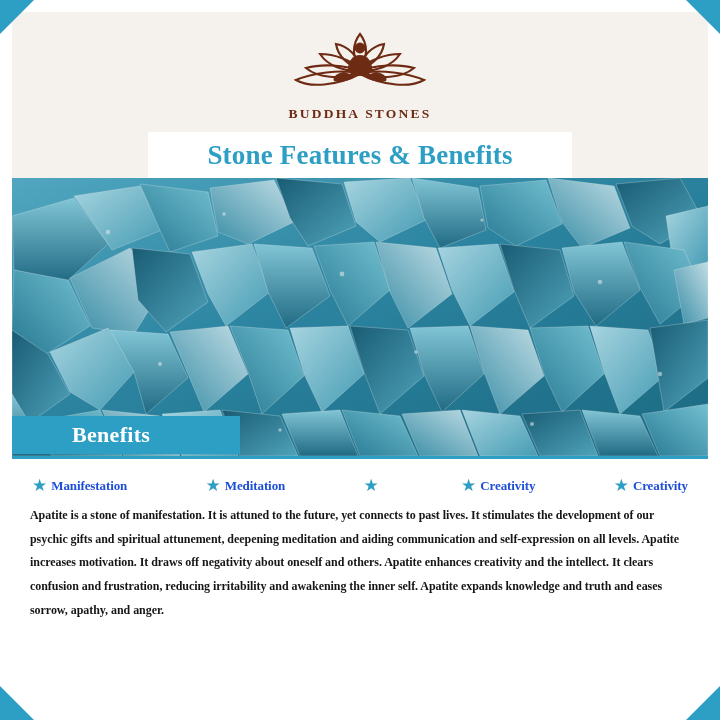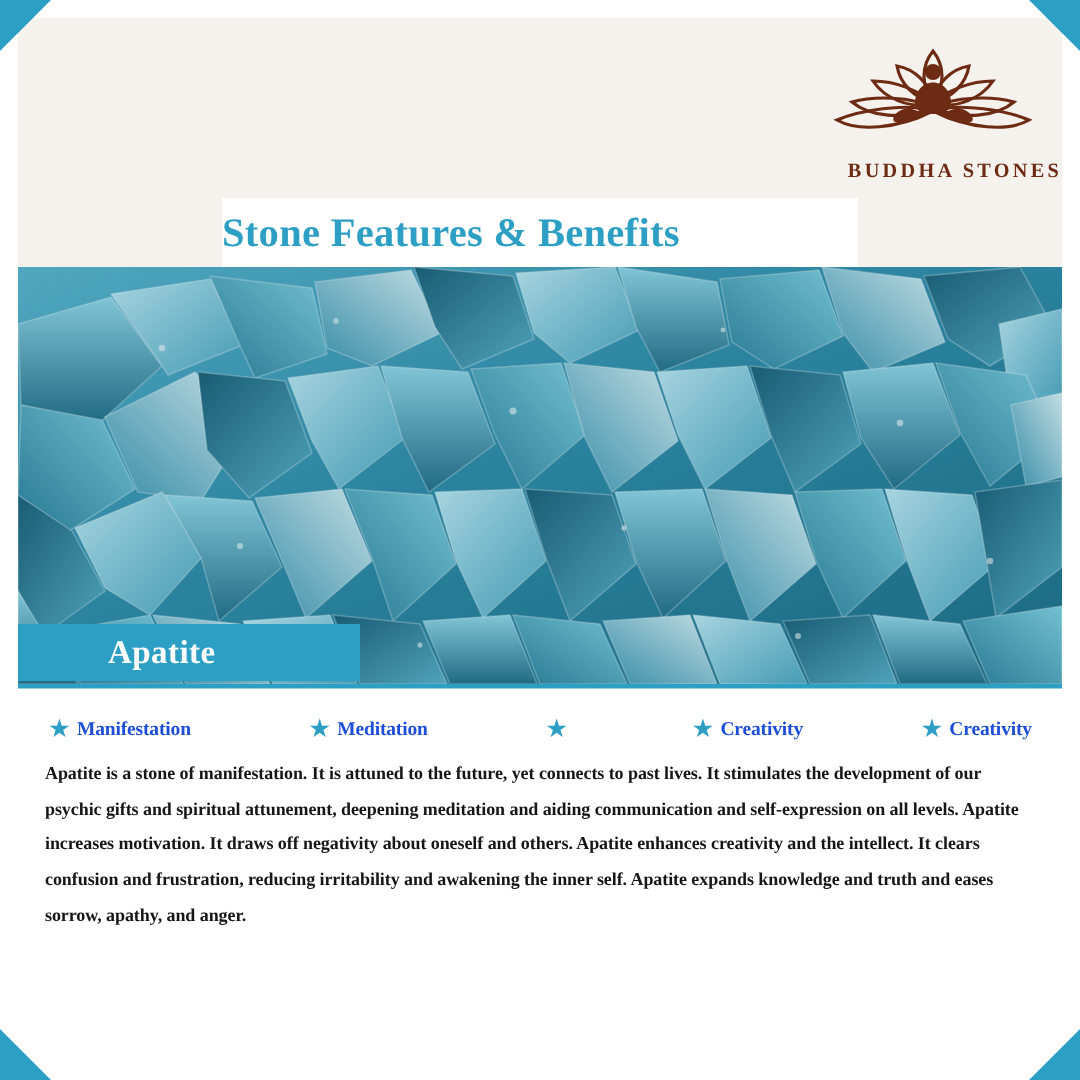--- a/index.html
+++ b/index.html
@@ -54,21 +54,21 @@
   }
 
   
   .header {
     position: absolute;
     left: 0; top: 0; right: 0;
     height: 136px;
     background: #f5f1ec;
     display: flex;
     flex-direction: column;
-    align-items: flex-end;
+    align-items: center;
   }
 
   .logo {
     margin-top: 14px;
     width: 172px;
     height: 78px;
     display: flex;
     align-items: flex-start;
     justify-content: center;
   }
@@ -84,20 +84,21 @@
 
   .title-band {
     position: absolute;
     left: 136px;
     right: 136px;
     top: 120px;
     height: 46px;
     background: #ffffff;
     display: flex;
     align-items: center;
+    justify-content: center;
   }
   .title-band .title {
     font-size: 27px;
     font-weight: bold;
     color: #2e9fc4;
     letter-spacing: 0.2px;
     font-family: "Liberation Serif", serif;
     white-space: nowrap;
   }
 
@@ -327,21 +328,21 @@
           <circle cx="648" cy="196" r="2.2"></circle>
           <circle cx="268" cy="252" r="1.7"></circle>
           <circle cx="520" cy="246" r="2"></circle>
         </g>
 
         <rect width="696" height="278" fill="#0a4458" fill-opacity="0.10"></rect>
       </svg>
     </div>
 
     <div class="name-ribbon">
-      <span class="stone-name">Apatite</span>
+      <span class="stone-name">Benefits</span>
     </div>
 
     <div class="body-card">
 
       <div class="keywords">
         <span class="kw">
           <span class="star">★</span>
           <span class="kw-label">Manifestation</span>
         </span>
         <span class="kw">

